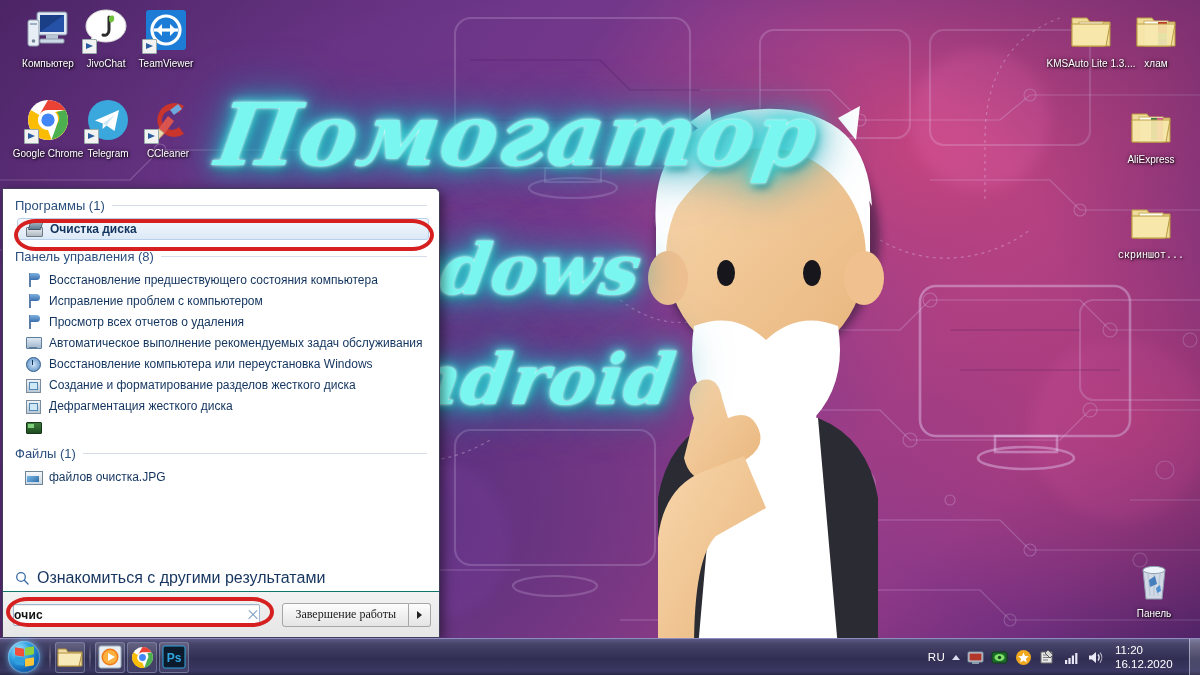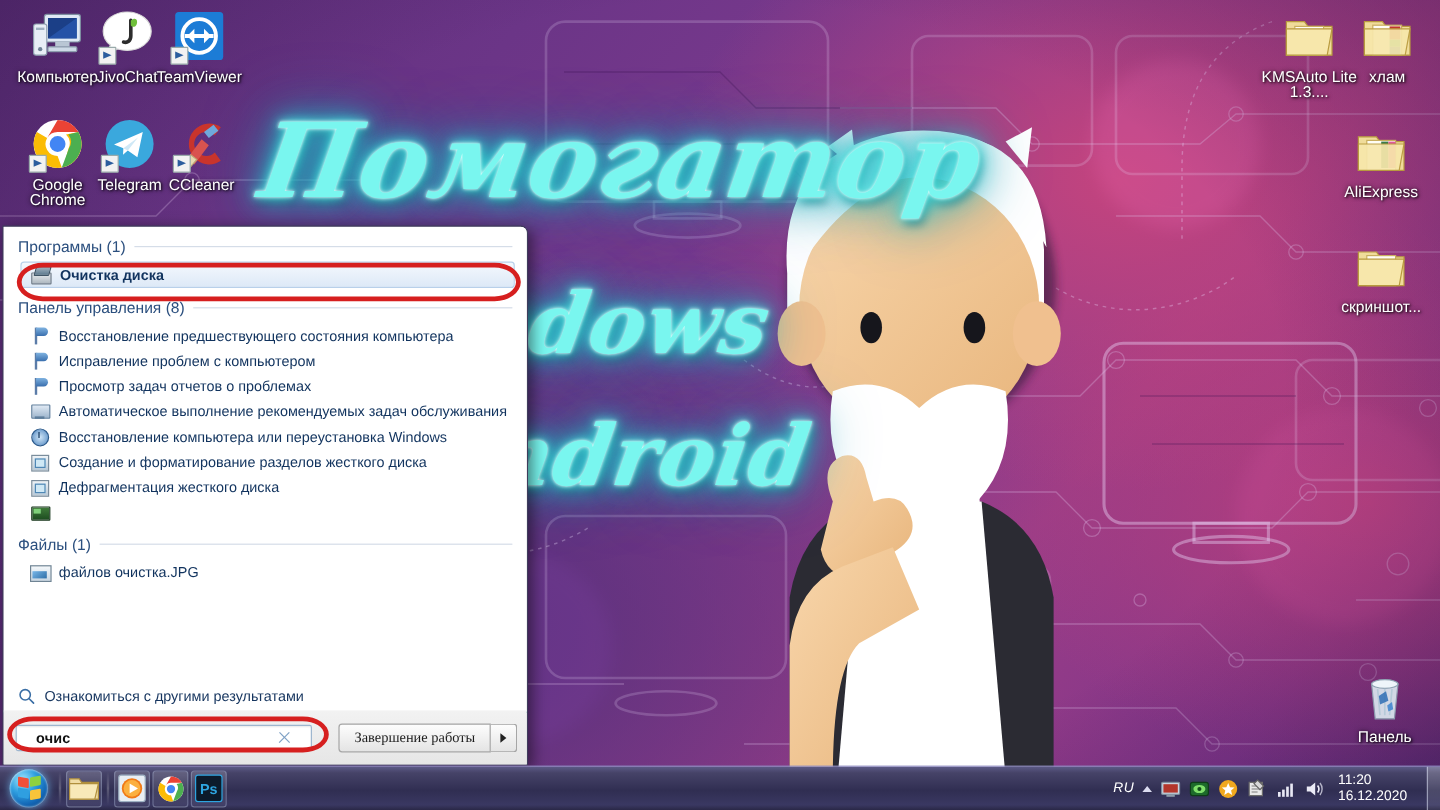--- a/index.html
+++ b/index.html
@@ -54,21 +54,21 @@
   #neon3 { left:410px; top:338px; font-size:70px; transform:skewX(-9deg); }
 
   
   .dicon {
     position:absolute; width:92px;
     display:flex; flex-direction:column; align-items:center;
     text-align:center; cursor:default;
   }
   .dicon .gfx { width:48px; height:48px; position:relative; }
   .dicon .lbl {
-    margin-top:3px; font-size:13px; color:#fff; line-height:13px;
+    margin-top:3px; font-size:10px; color:#fff; line-height:13px;
     text-shadow:1px 1px 2px rgba(0,0,0,.85), 0 0 4px rgba(0,0,0,.7);
     max-width:90px; word-wrap:break-word;
   }
   .shortcut-arrow {
     position:absolute; left:0; bottom:0; width:15px; height:15px;
     background:#f2f2f2; border:1px solid #9aa; border-radius:1px;
   }
   .shortcut-arrow:after {
     content:""; position:absolute; left:3px; top:3px;
     width:0; height:0; border-left:7px solid #2b5d9e;
@@ -81,21 +81,21 @@
     background:#f6f6f6;
     border:1px solid #3f3c5c;
     border-radius:0 6px 0 0;
     box-shadow:0 0 0 1px rgba(255,255,255,.6) inset, 3px 3px 12px rgba(0,0,0,.5);
     overflow:hidden;
     font-size:12px; color:#0b2a52;
   }
   #results-pane {
     position:absolute; left:0; top:0; right:0; height:405px;
     background:#ffffff;
-    border-bottom:1px solid #0f766e;
+    border-bottom:3px solid #0f766e;
   }
   .grp-head {
     display:flex; align-items:center; gap:7px;
     padding:0 12px; height:24px; margin-top:4px;
     font-size:13px; color:#2b4f7e;
   }
   .grp-head .rule { flex:1; height:1px; background:#d5dde8; }
 
   .res-list { padding:1px 0 0 0; }
   .res-item {
@@ -173,35 +173,35 @@
   }
   .ico-pic:after {
     content:""; position:absolute; left:2px; top:7px; width:12px; height:6px;
     background:linear-gradient(140deg,#79b7e8,#2f6fa8);
   }
 
   #more-results {
     position:absolute; left:0; bottom:0; width:100%;
     display:flex; align-items:center; gap:8px;
     height:26px; padding:0 12px;
-    font-size:12px; color:#16355f;
+    font-size:16px; color:#16355f;
   }
 
   #menu-bottom {
     position:absolute; left:0; bottom:0; right:0; height:45px;
     background:linear-gradient(#f2f2f2,#e6e6e6);
     display:flex; align-items:center; padding:0 8px 0 10px; gap:8px;
   }
   #search-wrap {
     position:relative; flex:1; max-width:247px;
   }
   #search-box {
     width:100%; height:22px;
     background:#fff; border:1px solid #9eb6cf; border-radius:2px;
-    display:flex; align-items:center; padding:0 16px;
+    display:flex; align-items:center; padding:0 0;
     box-shadow:0 1px 1px rgba(0,0,0,.08) inset;
   }
   #search-text {
     flex:1; font-size:12px; color:#111; font-weight:bold; letter-spacing:.2px;
   }
   #clear-x {
     width:12px; height:12px; position:relative; cursor:pointer; opacity:.65;
   }
   #clear-x:before, #clear-x:after {
     content:""; position:absolute; left:0; top:5px; width:12px; height:1.4px; background:#3a6ea5;
@@ -266,21 +266,21 @@
     width:30px; height:31px; margin:0 1px;
     display:flex; align-items:center; justify-content:center;
     border:1px solid rgba(180,195,225,.35); border-radius:3px;
     background:linear-gradient(rgba(255,255,255,.16),rgba(255,255,255,.04));
   }
 
   #tray {
     margin-left:auto; display:flex; align-items:center; gap:7px;
     height:37px; padding-right:4px;
   }
-  #tray-lang { font-size:11.5px; color:#fff; letter-spacing:.3px;font-style:italic; }
+  #tray-lang { font-size:11.5px; color:#fff; letter-spacing:.3px; }
   #tray-chevron { width:0;height:0; border-bottom:5px solid #dcdcf0;
     border-left:4px solid transparent; border-right:4px solid transparent; }
   .tray-ico { width:17px; height:17px; position:relative; }
   #clock {
     text-align:left; color:#fff; font-size:11.5px; line-height:14px;
     padding:0 6px 0 4px; min-width:72px;
   }
   #show-desktop {
     width:11px; height:37px; margin-left:2px;
     background:linear-gradient(rgba(255,255,255,.22),rgba(255,255,255,.06));
@@ -527,21 +527,21 @@
       <path d="M5 12 H20 L23 16 H43 V40 H5 Z" fill="#f0dc9a" stroke="#b89a3e"></path>
       <rect x="12" y="15" width="24" height="25" fill="#fffdf4" stroke="#c9ae5e"></rect>
       <rect x="24" y="16" width="6" height="22" fill="#3c7a4a"></rect>
       <rect x="30" y="16" width="6" height="22" fill="#e05a9b"></rect>
       <path d="M5 18 H43 L39 40 H5 Z" fill="#f7e7ab" stroke="#b89a3e" opacity=".92"></path>
     </svg>
   </div>
   <div class="lbl">AliExpress</div>
 </div>
 
-<div class="dicon" style="left:1105px;top:198px;">
+<div class="dicon" style="left:1105px;top:198px;font-family:Liberation Mono, monospace;">
   <div class="gfx">
     <svg viewBox="0 0 48 48" width="48" height="48">
       <path d="M5 12 H20 L23 16 H43 V40 H5 Z" fill="#f0dc9a" stroke="#b89a3e"></path>
       <rect x="12" y="15" width="24" height="25" fill="#fffdf4" stroke="#c9ae5e"></rect>
       <path d="M5 18 H43 L39 40 H5 Z" fill="#f7e7ab" stroke="#b89a3e"></path>
     </svg>
   </div>
   <div class="lbl">скриншот...</div>
 </div>
 
@@ -581,21 +581,21 @@
       <div class="res-item">
         <span class="ico ico-flag"></span>
         <span>Восстановление предшествующего состояния компьютера</span>
       </div>
       <div class="res-item">
         <span class="ico ico-flag"></span>
         <span>Исправление проблем с компьютером</span>
       </div>
       <div class="res-item">
         <span class="ico ico-flag"></span>
-        <span>Просмотр задач отчетов о проблемах</span>
+        <span>Просмотр всех отчетов о удаления</span>
       </div>
       <div class="res-item">
         <span class="ico ico-monitor"></span>
         <span>Автоматическое выполнение рекомендуемых задач обслуживания</span>
       </div>
       <div class="res-item">
         <span class="ico ico-clock"></span>
         <span>Восстановление компьютера или переустановка Windows</span>
       </div>
       <div class="res-item">

